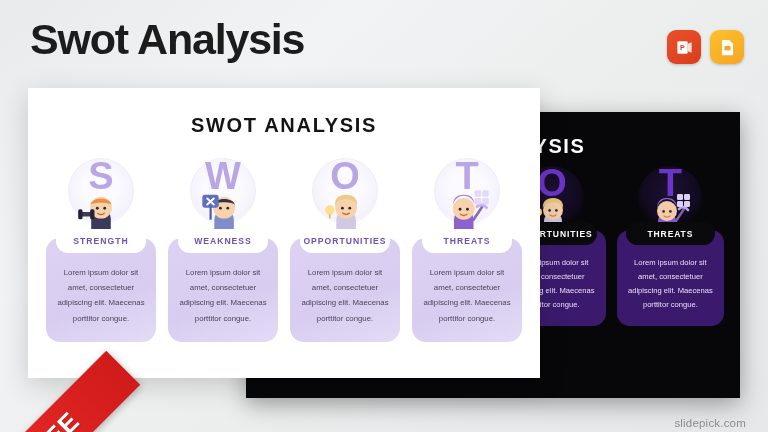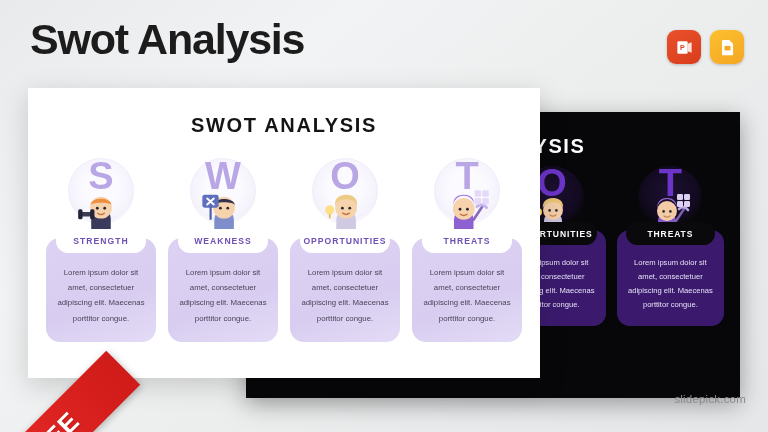--- a/index.html
+++ b/index.html
@@ -200,21 +200,21 @@
   .free-ribbon span {
     color: #ffffff;
     font-size: 26px;
     font-weight: 800;
     letter-spacing: 1px;
     text-shadow: 0 1px 2px rgba(0,0,0,.22);
   }
 
   .watermark {
     position: absolute;
-    right: 22px; bottom: 27px;
+    right: 22px; bottom: 3px;
     color: #8b8b8f;
     font-size: 11.5px;
     letter-spacing: .2px;
   }
 </style>
 </head>
 <body>
 
 <div class="page-title">Swot Analysis</div>
 

